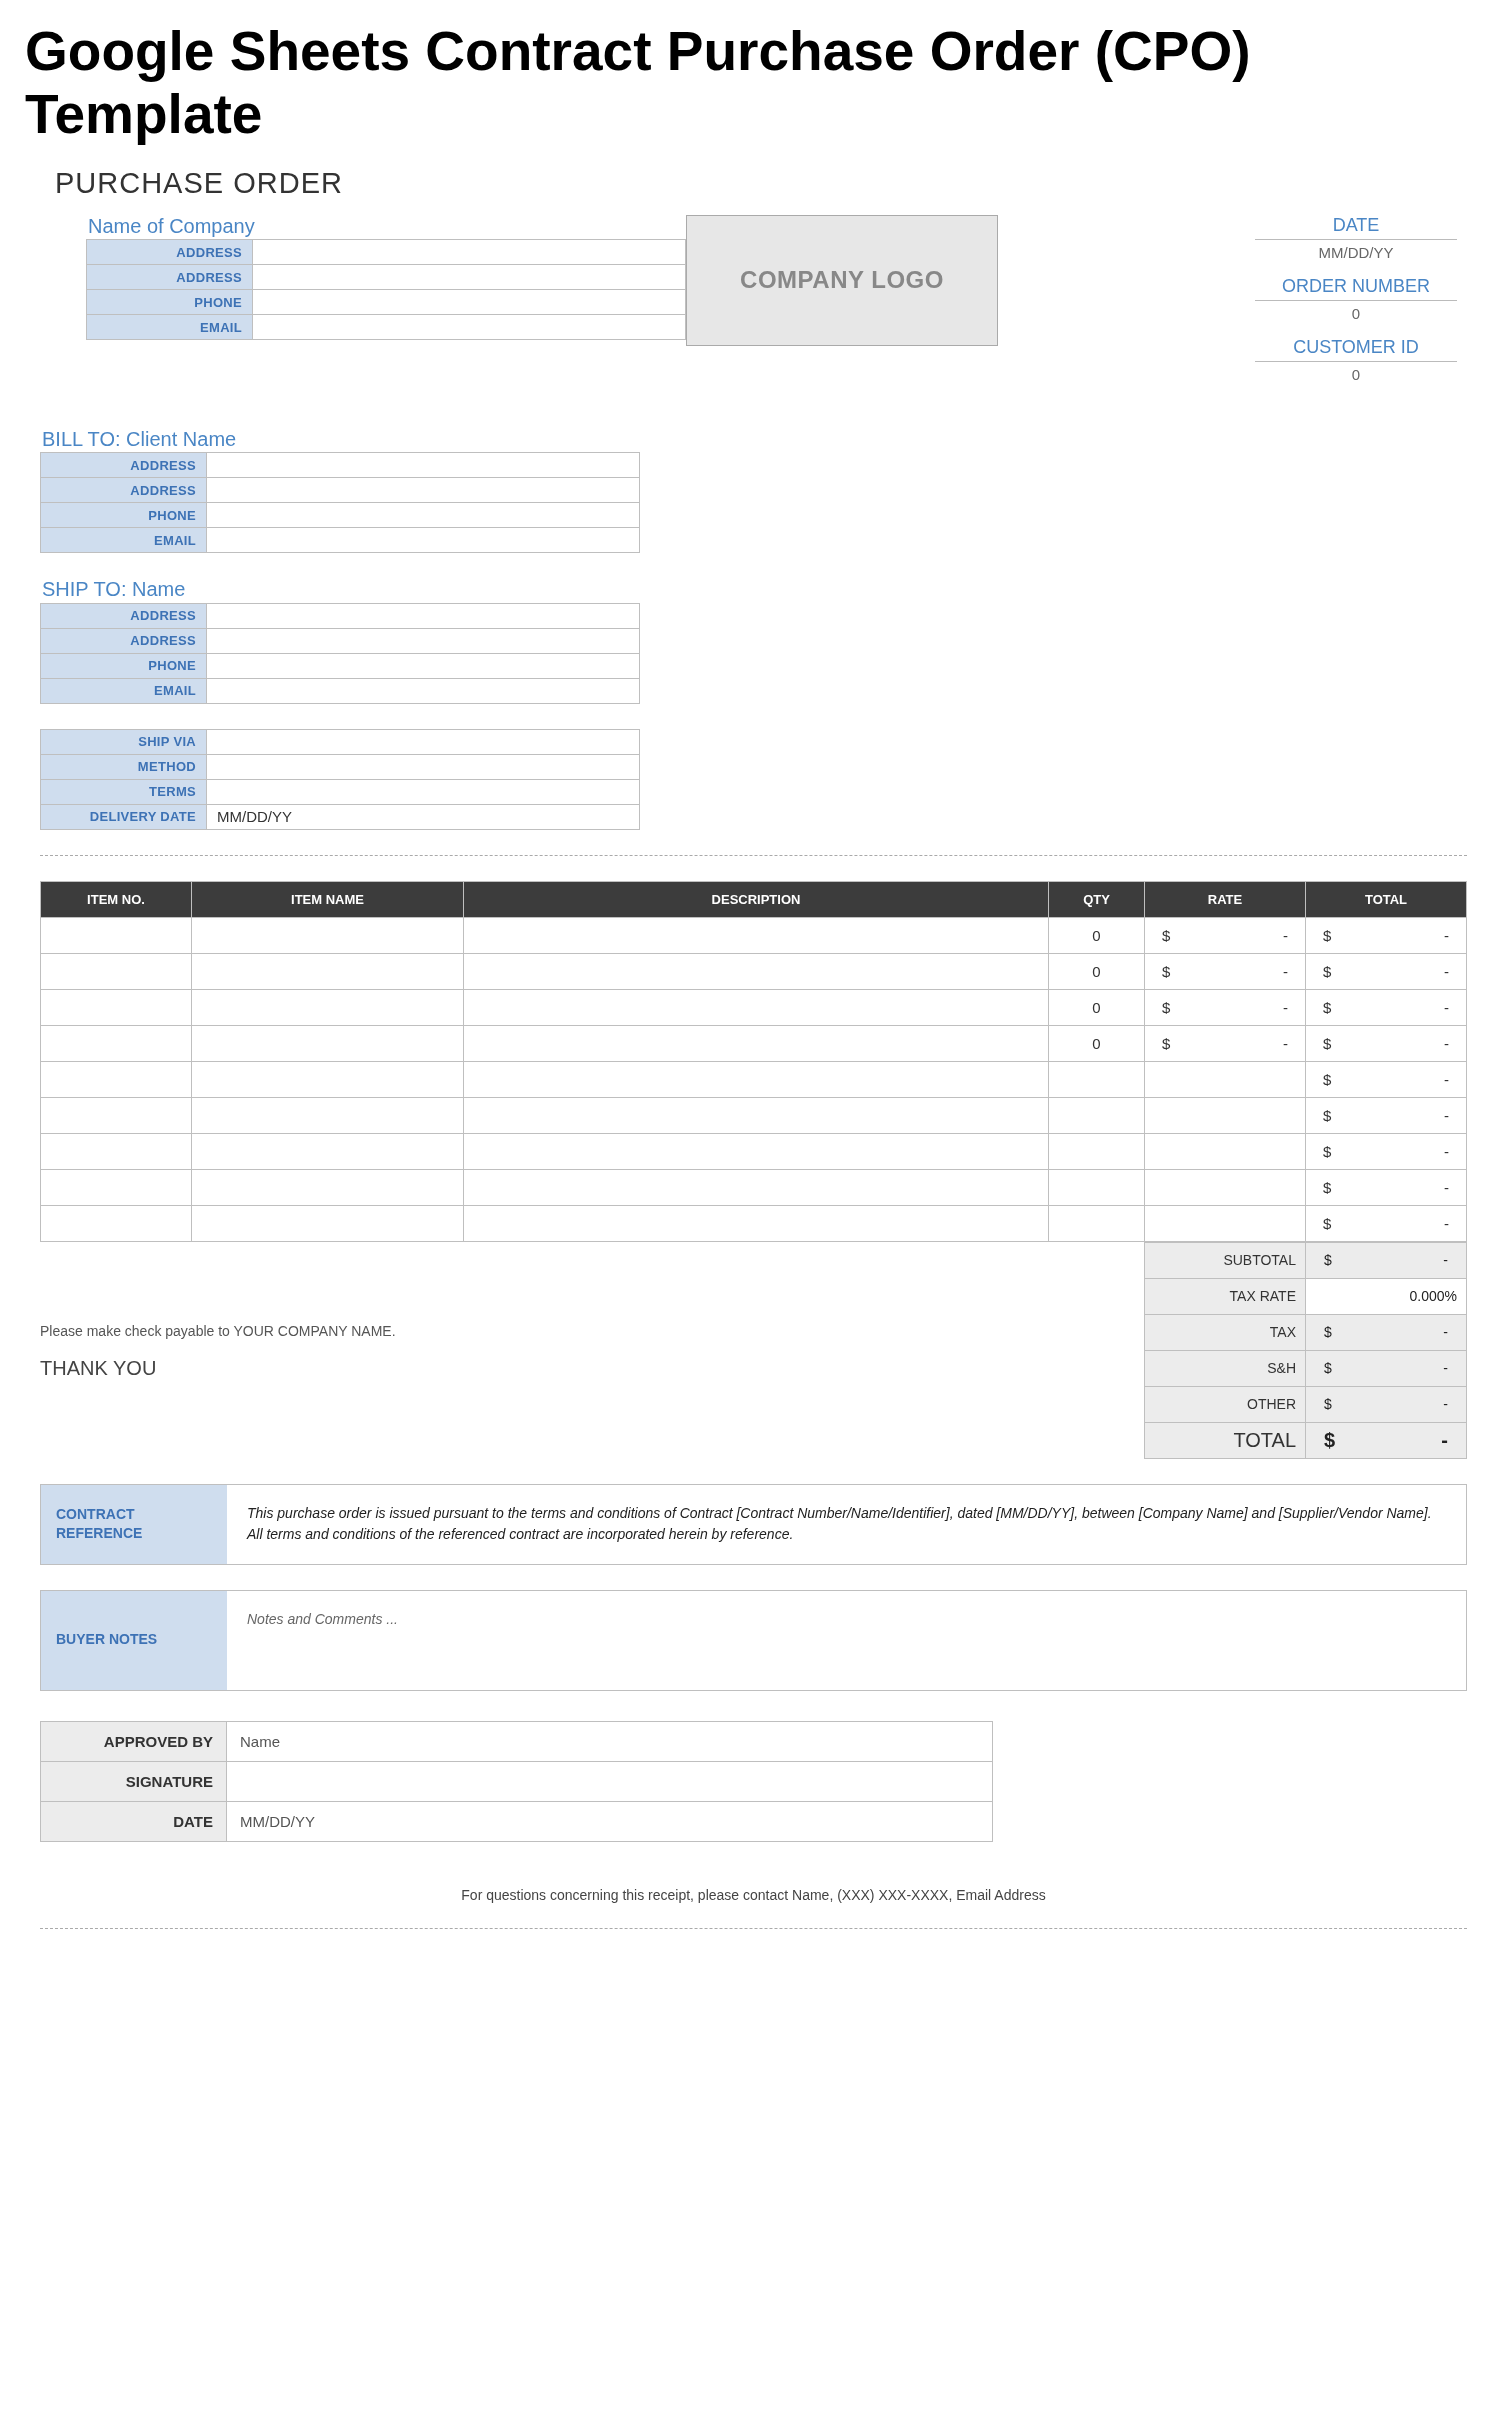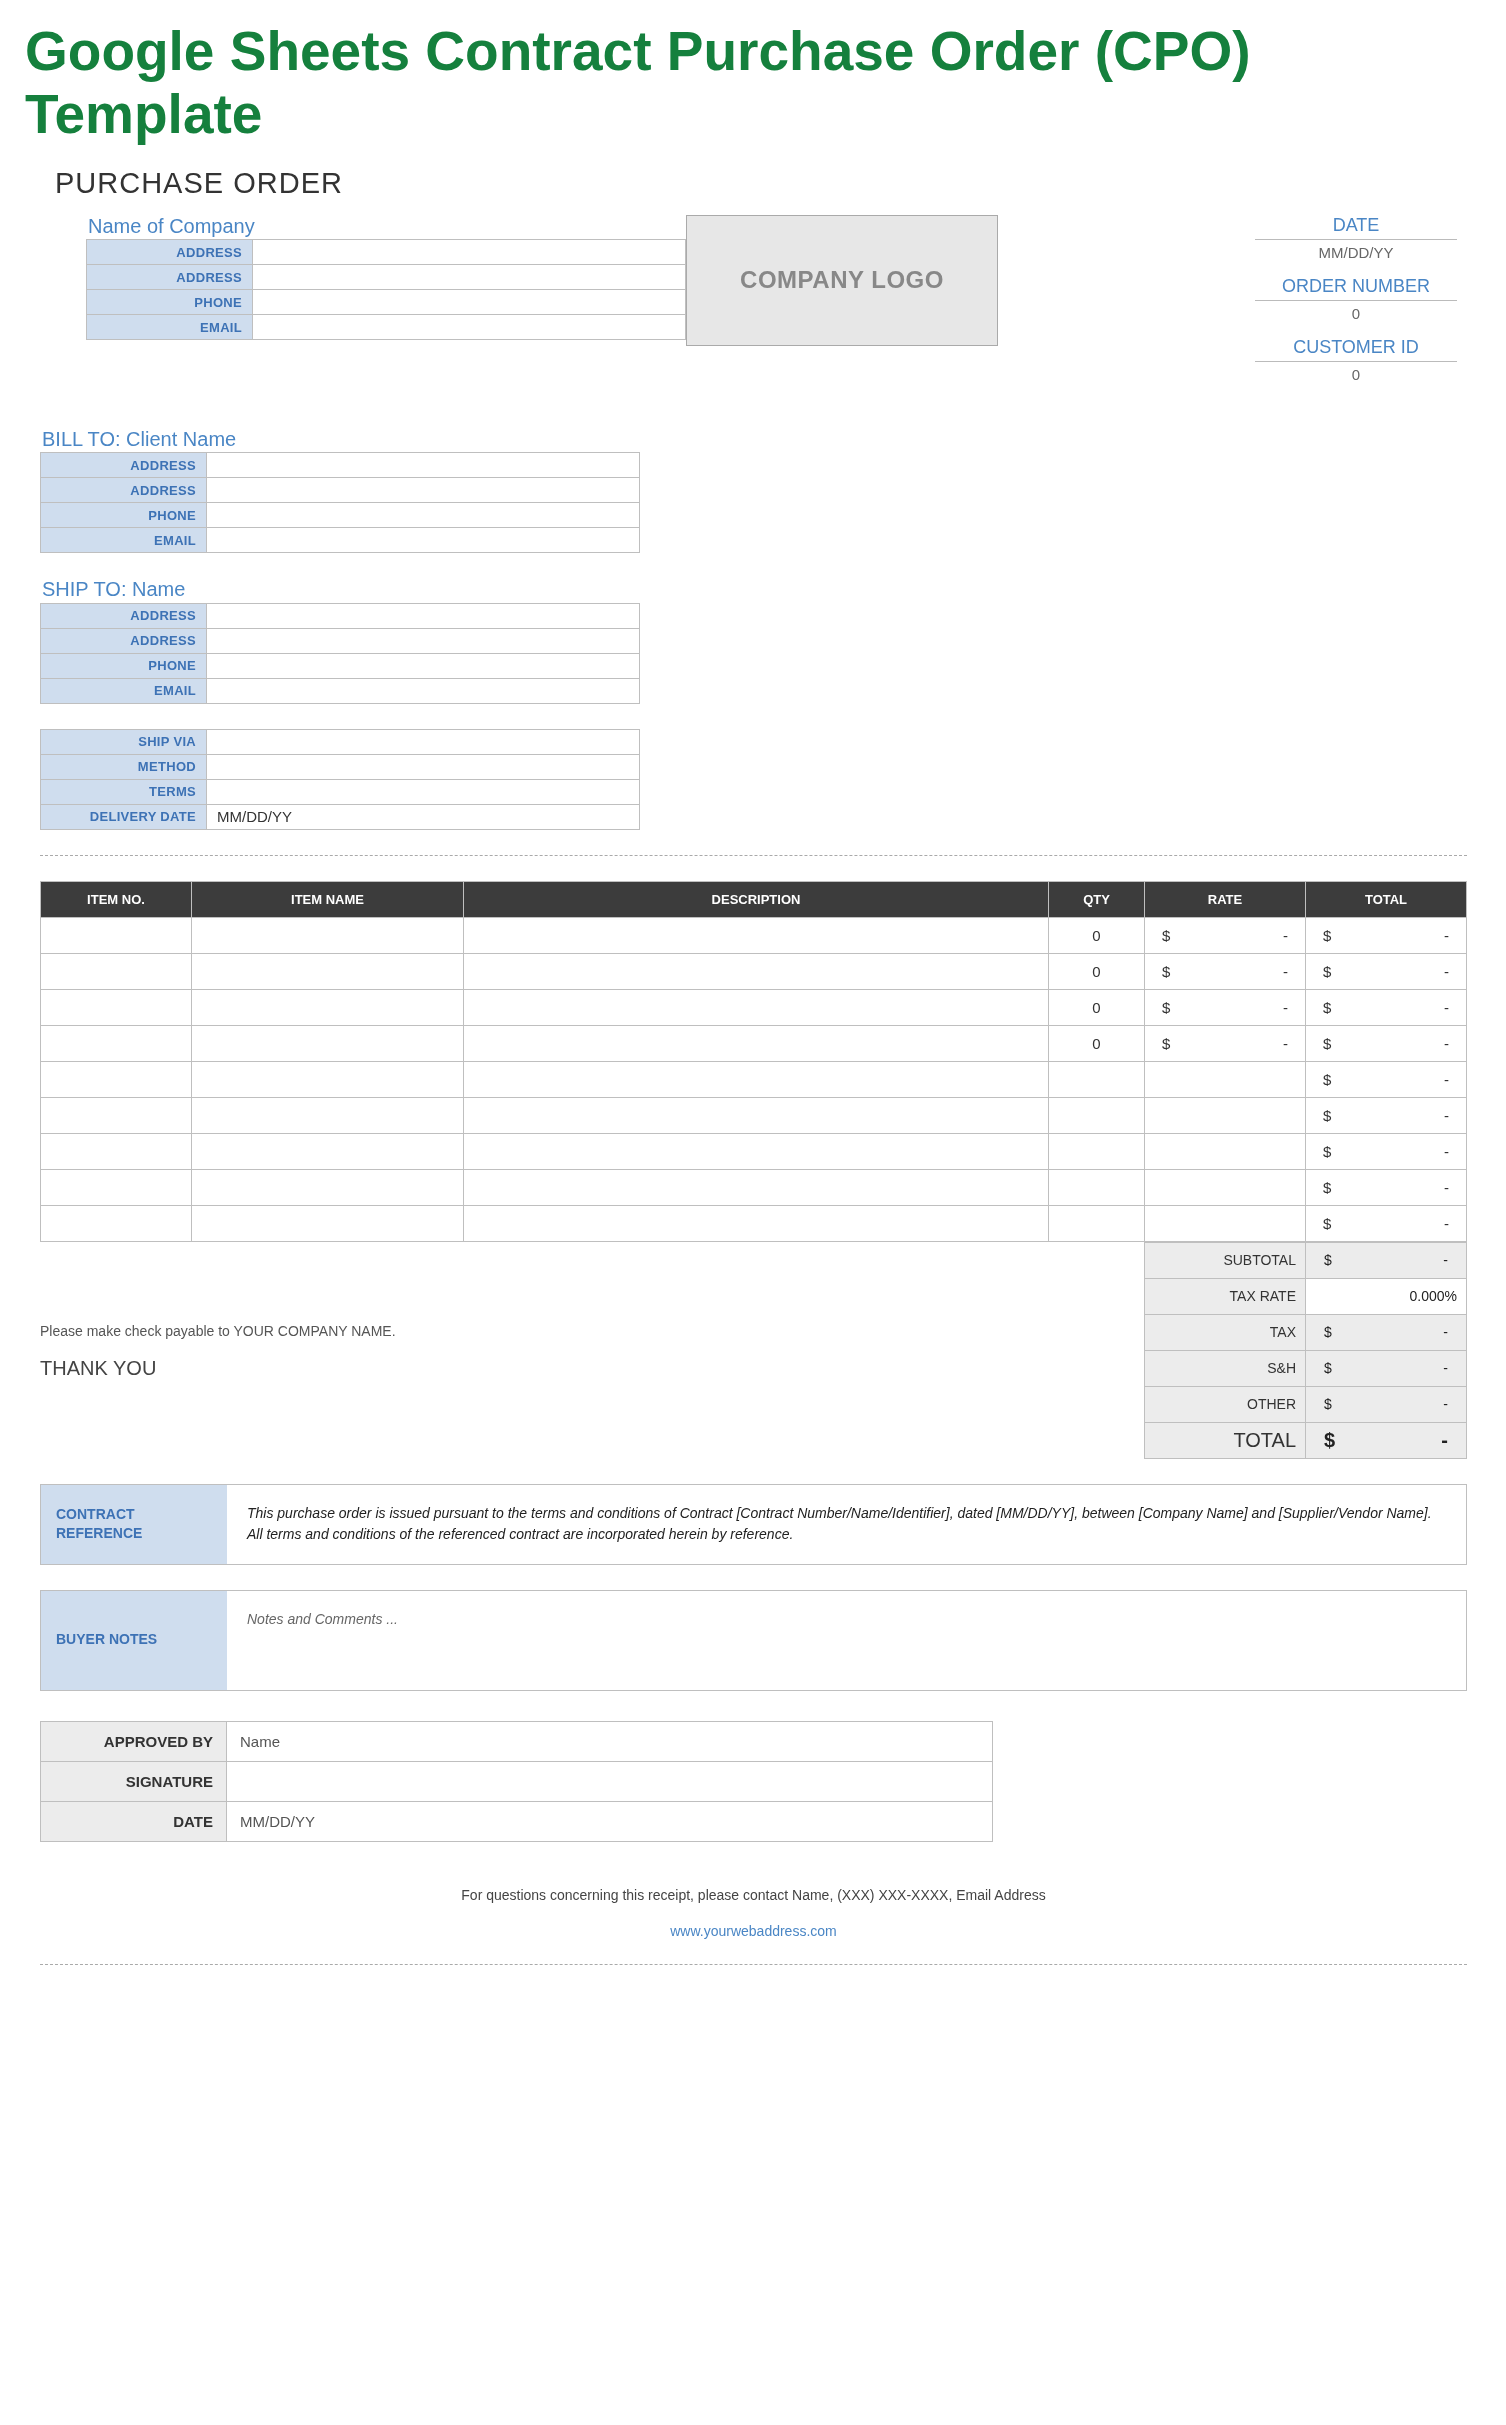--- a/index.html
+++ b/index.html
@@ -9,21 +9,21 @@
     color: #222;
     width: 1507px;
     padding: 20px 25px;
     font-size: 15px;
   }
   h1.page-title {
     font-family: "Century Gothic", Arial, sans-serif;
     font-weight: 800;
     font-size: 55px;
     line-height: 1.15;
-    color: #15803d;
+    color: #000000;
     margin-bottom: 20px;
   }
   h2.po-heading {
     font-family: "Century Gothic", Arial, sans-serif;
     font-weight: 400;
     font-size: 29px;
     letter-spacing: 1px;
     color: #333;
     margin: 0 0 15px 15px;
   }
@@ -612,18 +612,17 @@
         </tr>
     <tr>
           <td class="alabel">DATE</td>
           <td class="aval">MM/DD/YY</td>
         </tr>
   </tbody>
     </table>
 
   <div class="footer">
     <div>For questions concerning this receipt, please contact Name, (XXX) XXX-XXXX, Email Address</div>
-    <div class="web">www.yourwebaddress.com</div>
   </div>
 
   <hr class="end-divider">
 </div>
 
 
 </body></html>

